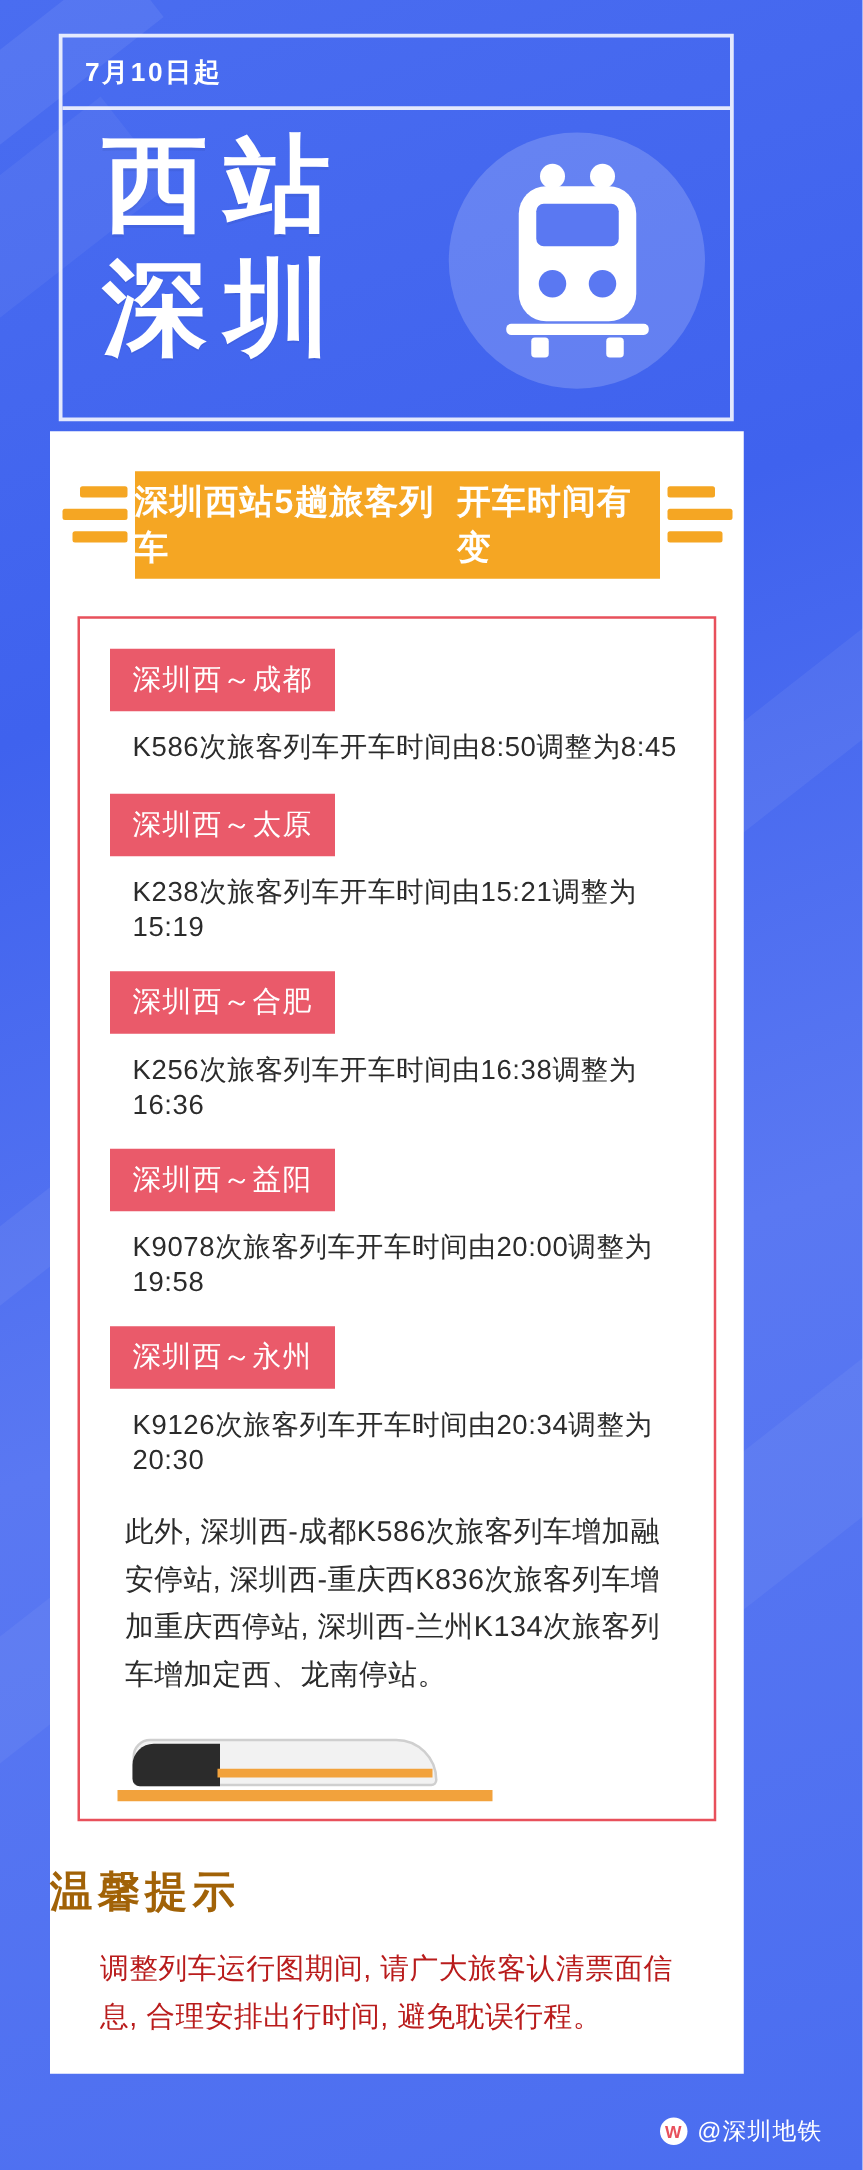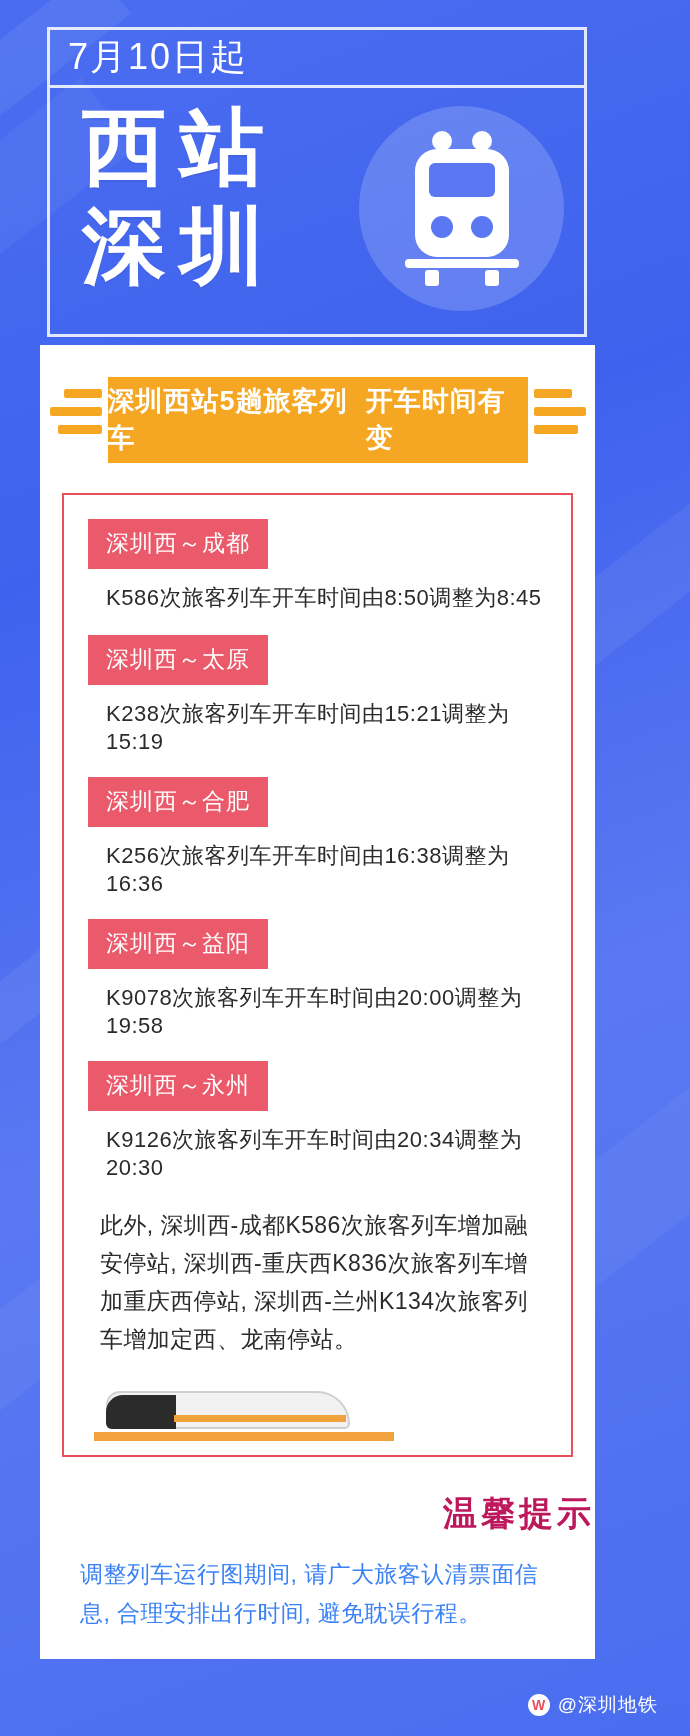--- a/index.html
+++ b/index.html
@@ -47,22 +47,22 @@
   .header-date-row {
     height: 58px;
     border-bottom: 3px solid rgba(255,255,255,0.85);
     display: flex;
     align-items: center;
     padding-left: 18px;
     box-sizing: border-box;
   }
   .header-date {
     color: #ffffff;
-    font-size: 36px;
-    font-weight: normal;
+    font-size: 21px;
+    font-weight: bold;
     letter-spacing: 2px;
   }
   .header-body {
     position: relative;
     height: 246px;
   }
   .station-name {
     position: absolute;
     left: 32px;
     top: 10px;
@@ -208,29 +208,29 @@
     position: absolute;
     left: 30px;
     bottom: 14px;
     width: 300px;
     height: 9px;
     background: #f2a23c;
   }
 
   
   .tips-title {
-    text-align: right;
-    color: #be185d;
+    text-align: left;
+    color: #a16207;
     font-size: 34px;
     font-weight: bold;
     margin-top: 34px;
     letter-spacing: 4px;
   }
   .tips-text {
-    color: #3b82f6;
+    color: #b91c1c;
     font-size: 23px;
     line-height: 1.7;
     margin: 18px 36px 0 40px;
     letter-spacing: 0.4px;
   }
 
   
   .footer {
     position: absolute;
     right: 32px;

